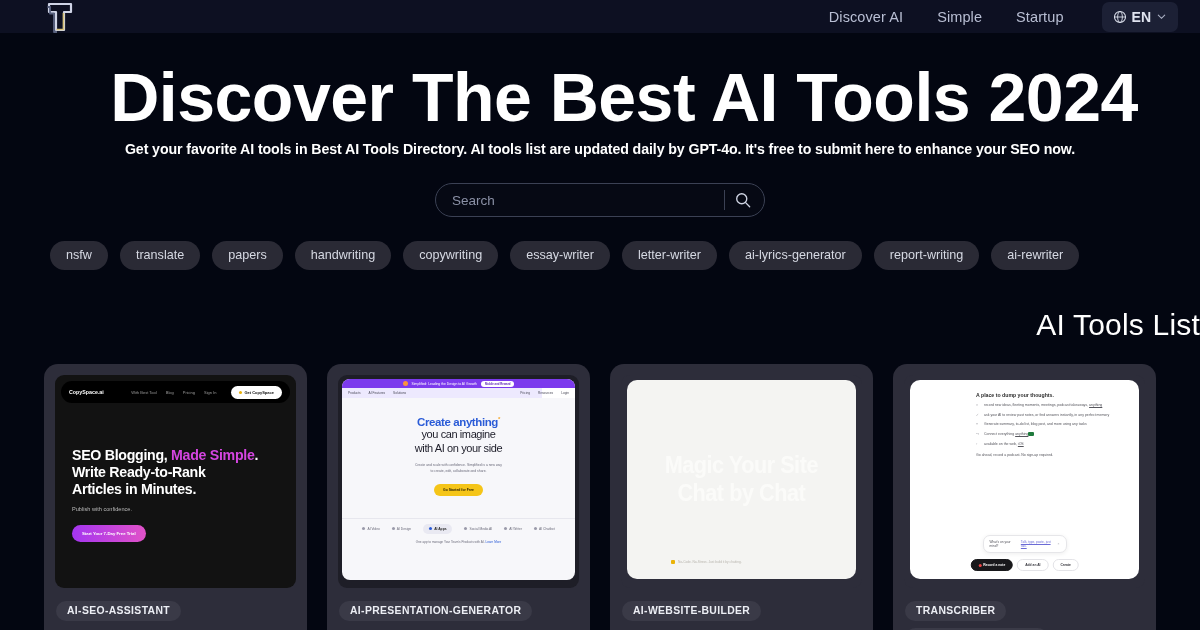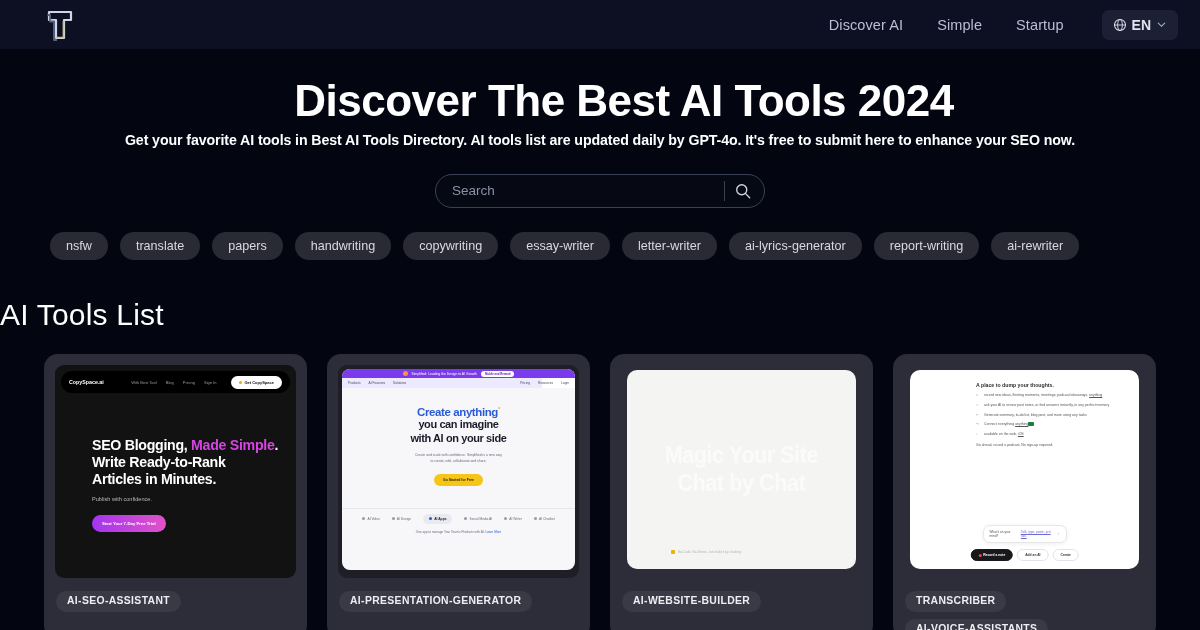--- a/index.html
+++ b/index.html
@@ -5,21 +5,21 @@
   * { box-sizing: border-box; margin: 0; padding: 0; }
   html, body {
     width: 1200px; height: 630px;
     overflow: hidden;
     background: #030611;
     font-family: "Liberation Sans", sans-serif;
   }
 
   
   .header {
-    height: 49px;
+    height: 33px;
     background: #0d1022;
     display: flex;
     align-items: center;
     padding: 0 22px 0 0;
     position: relative;
   }
   .logo-wrap {
     width: 120px;
     display: flex;
     align-items: center;
@@ -51,21 +51,21 @@
     cursor: pointer;
   }
   .lang-label { color: #dfe3ef; font-size: 14px; font-weight: 600; }
   .globe-icon { display: block; }
   .chev { display: block; }
 
   
   .hero { text-align: center; padding-top: 28px; }
   .hero-title {
     color: #ffffff;
-    font-size: 44px;
+    font-size: 68px;
     font-weight: 700;
     letter-spacing: -0.5px;
     line-height: 1.08;
     padding-left: 48px;
   }
   .hero-sub {
     color: #ffffff;
     font-size: 14.2px;
     font-weight: 700;
     margin-top: 7px;
@@ -125,21 +125,21 @@
     font-size: 12.6px;
     border-radius: 16px;
     padding: 8px 16px;
     cursor: pointer;
     flex: 0 0 auto;
     line-height: 1;
   }
 
   
   .section-title {
-    text-align: left;
+    text-align: right;
     color: #ffffff;
     font-size: 30px;
     font-weight: 400;
     margin-top: 38px;
     letter-spacing: .2px;
   }
 
   
   .cards {
     display: flex;
@@ -190,21 +190,21 @@
   .t1 .brand { color: #fff; font-size: 5.3px; font-weight: 700; }
   .t1 .bar-links { display: flex; gap: 9px; margin-left: auto; }
   .t1 .bar-link { color: #9a9a9a; font-size: 4px; }
   .t1 .cta {
     background: #fff; color: #111;
     font-size: 4px; font-weight: 700;
     border-radius: 8px; padding: 4px 8px;
     margin-left: 9px; display: flex; gap: 2px; align-items: center;
   }
   .t1 .dot { width: 3px; height: 3px; background: #e8b10a; border-radius: 50%; }
-  .t1 .body { padding: 44px 0 0 17px; margin-left: 20px; }
+  .t1 .body { padding: 44px 0 0 17px; }
   .t1 .h {
     color: #fff; font-size: 14.2px; font-weight: 800;
     line-height: 1.21; letter-spacing: -0.3px;
   }
   .t1 .h .pink { color: #d445e0; }
   .t1 .p { color: #b9b9b9; font-size: 5.6px; margin-top: 7px; }
   .t1 .btn {
     margin-top: 13px;
     background: linear-gradient(90deg,#a435f0,#e152c8);
     color: #fff; font-size: 4.3px; font-weight: 700;
@@ -232,21 +232,21 @@
   .t2 .nav2 {
     height: 10px; display: flex; align-items: center;
     padding: 0 6px; gap: 8px;
     background: linear-gradient(90deg,#ede9fe 0%,#ede9fe 86%,#ffffff 86%);
   }
   .t2 .nav2 span { color: #4b4b5a; font-size: 3.2px; }
   .t2 .nav2 .right { margin-left: auto; display: flex; gap: 8px; }
   .t2 .hero2 { text-align: center; padding-top: 18px; }
   .t2 .h2a { color: #2a5bd7; font-size: 11.5px; font-weight: 700; letter-spacing: -0.4px; }
   .t2 .h2a sup { color: #f5a524; font-size: 6px; }
-  .t2 .h2b { color: #1c1c28; font-size: 11px; font-weight: 700; letter-spacing: -0.4px; line-height: 1.24; }
+  .t2 .h2b { color: #1c1c28; font-size: 11px; font-weight: 400; letter-spacing: -0.4px; line-height: 1.24; }
   .t2 .sub2 { color: #6b6b7b; font-size: 3.4px; margin-top: 8px; line-height: 1.7; }
   .t2 .btn2 {
     margin-top: 9px; display: inline-block;
     background: #f5c518; color: #2b2000;
     font-size: 3.4px; font-weight: 700;
     border-radius: 8px; padding: 4px 9px;
   }
   .t2 .tabs2 {
     display: flex; justify-content: center; gap: 12px;
     margin-top: 22px; border-top: 1px solid #e7e7ee; padding-top: 8px;

